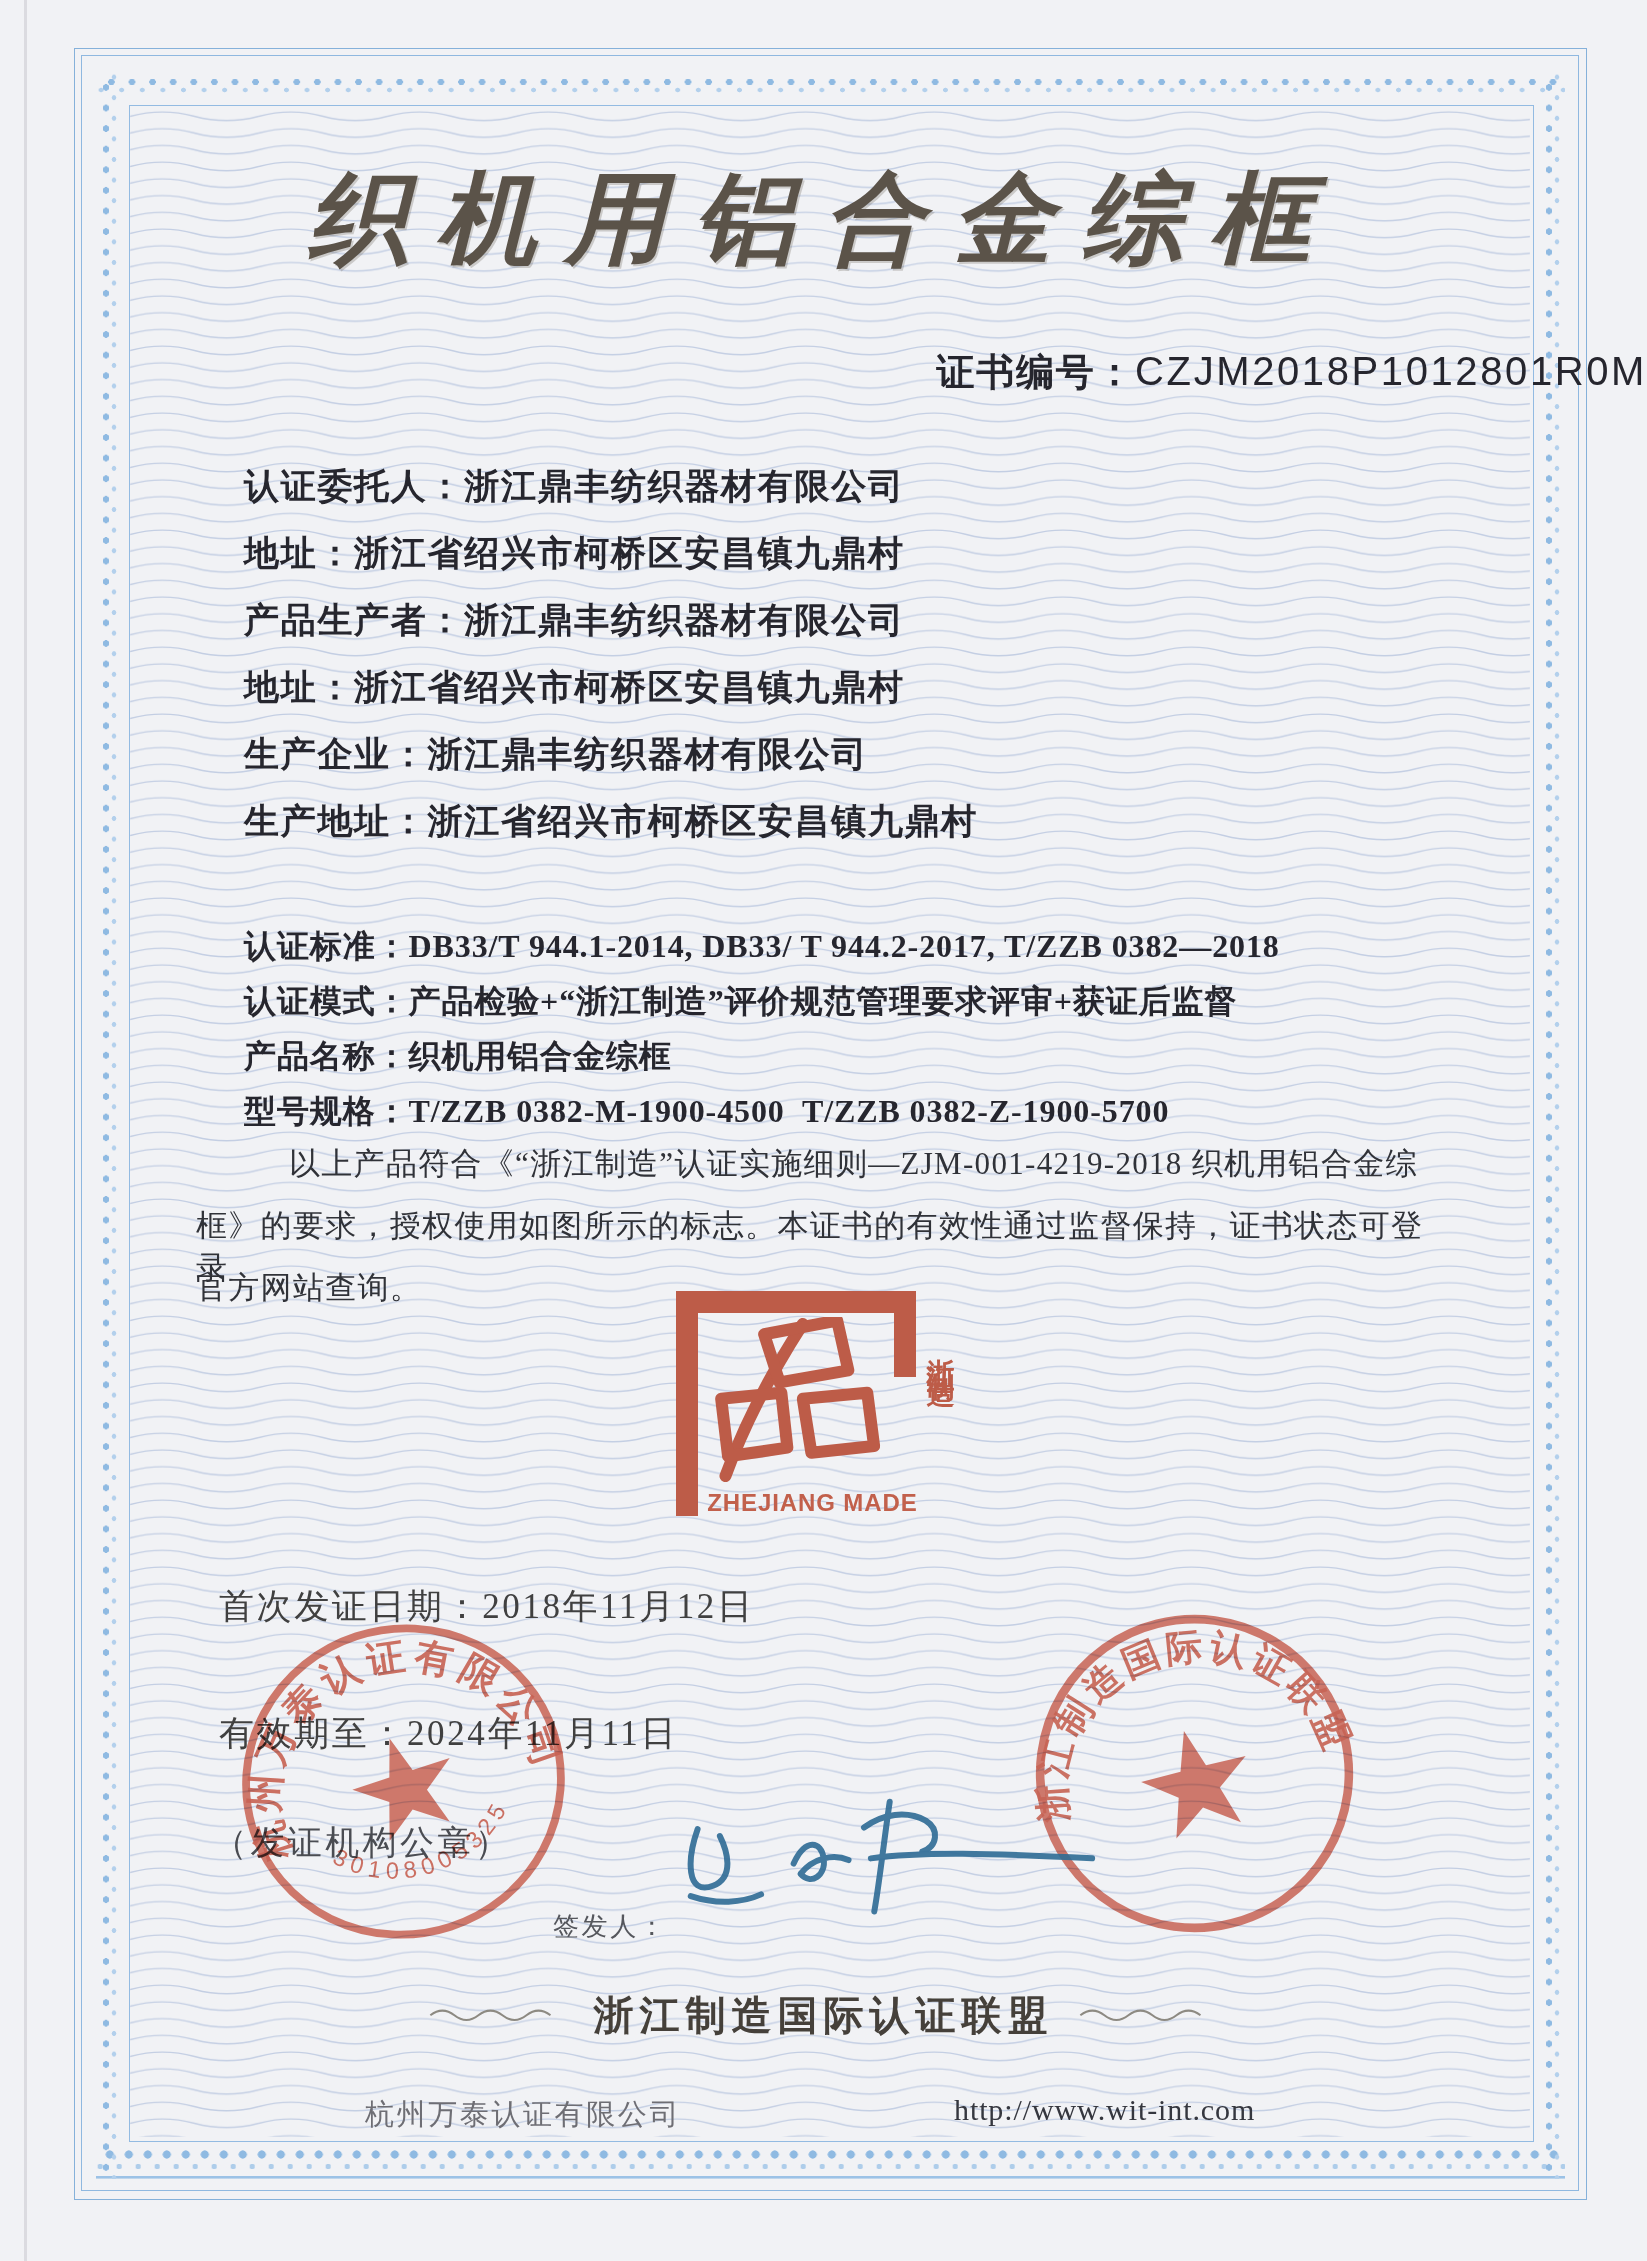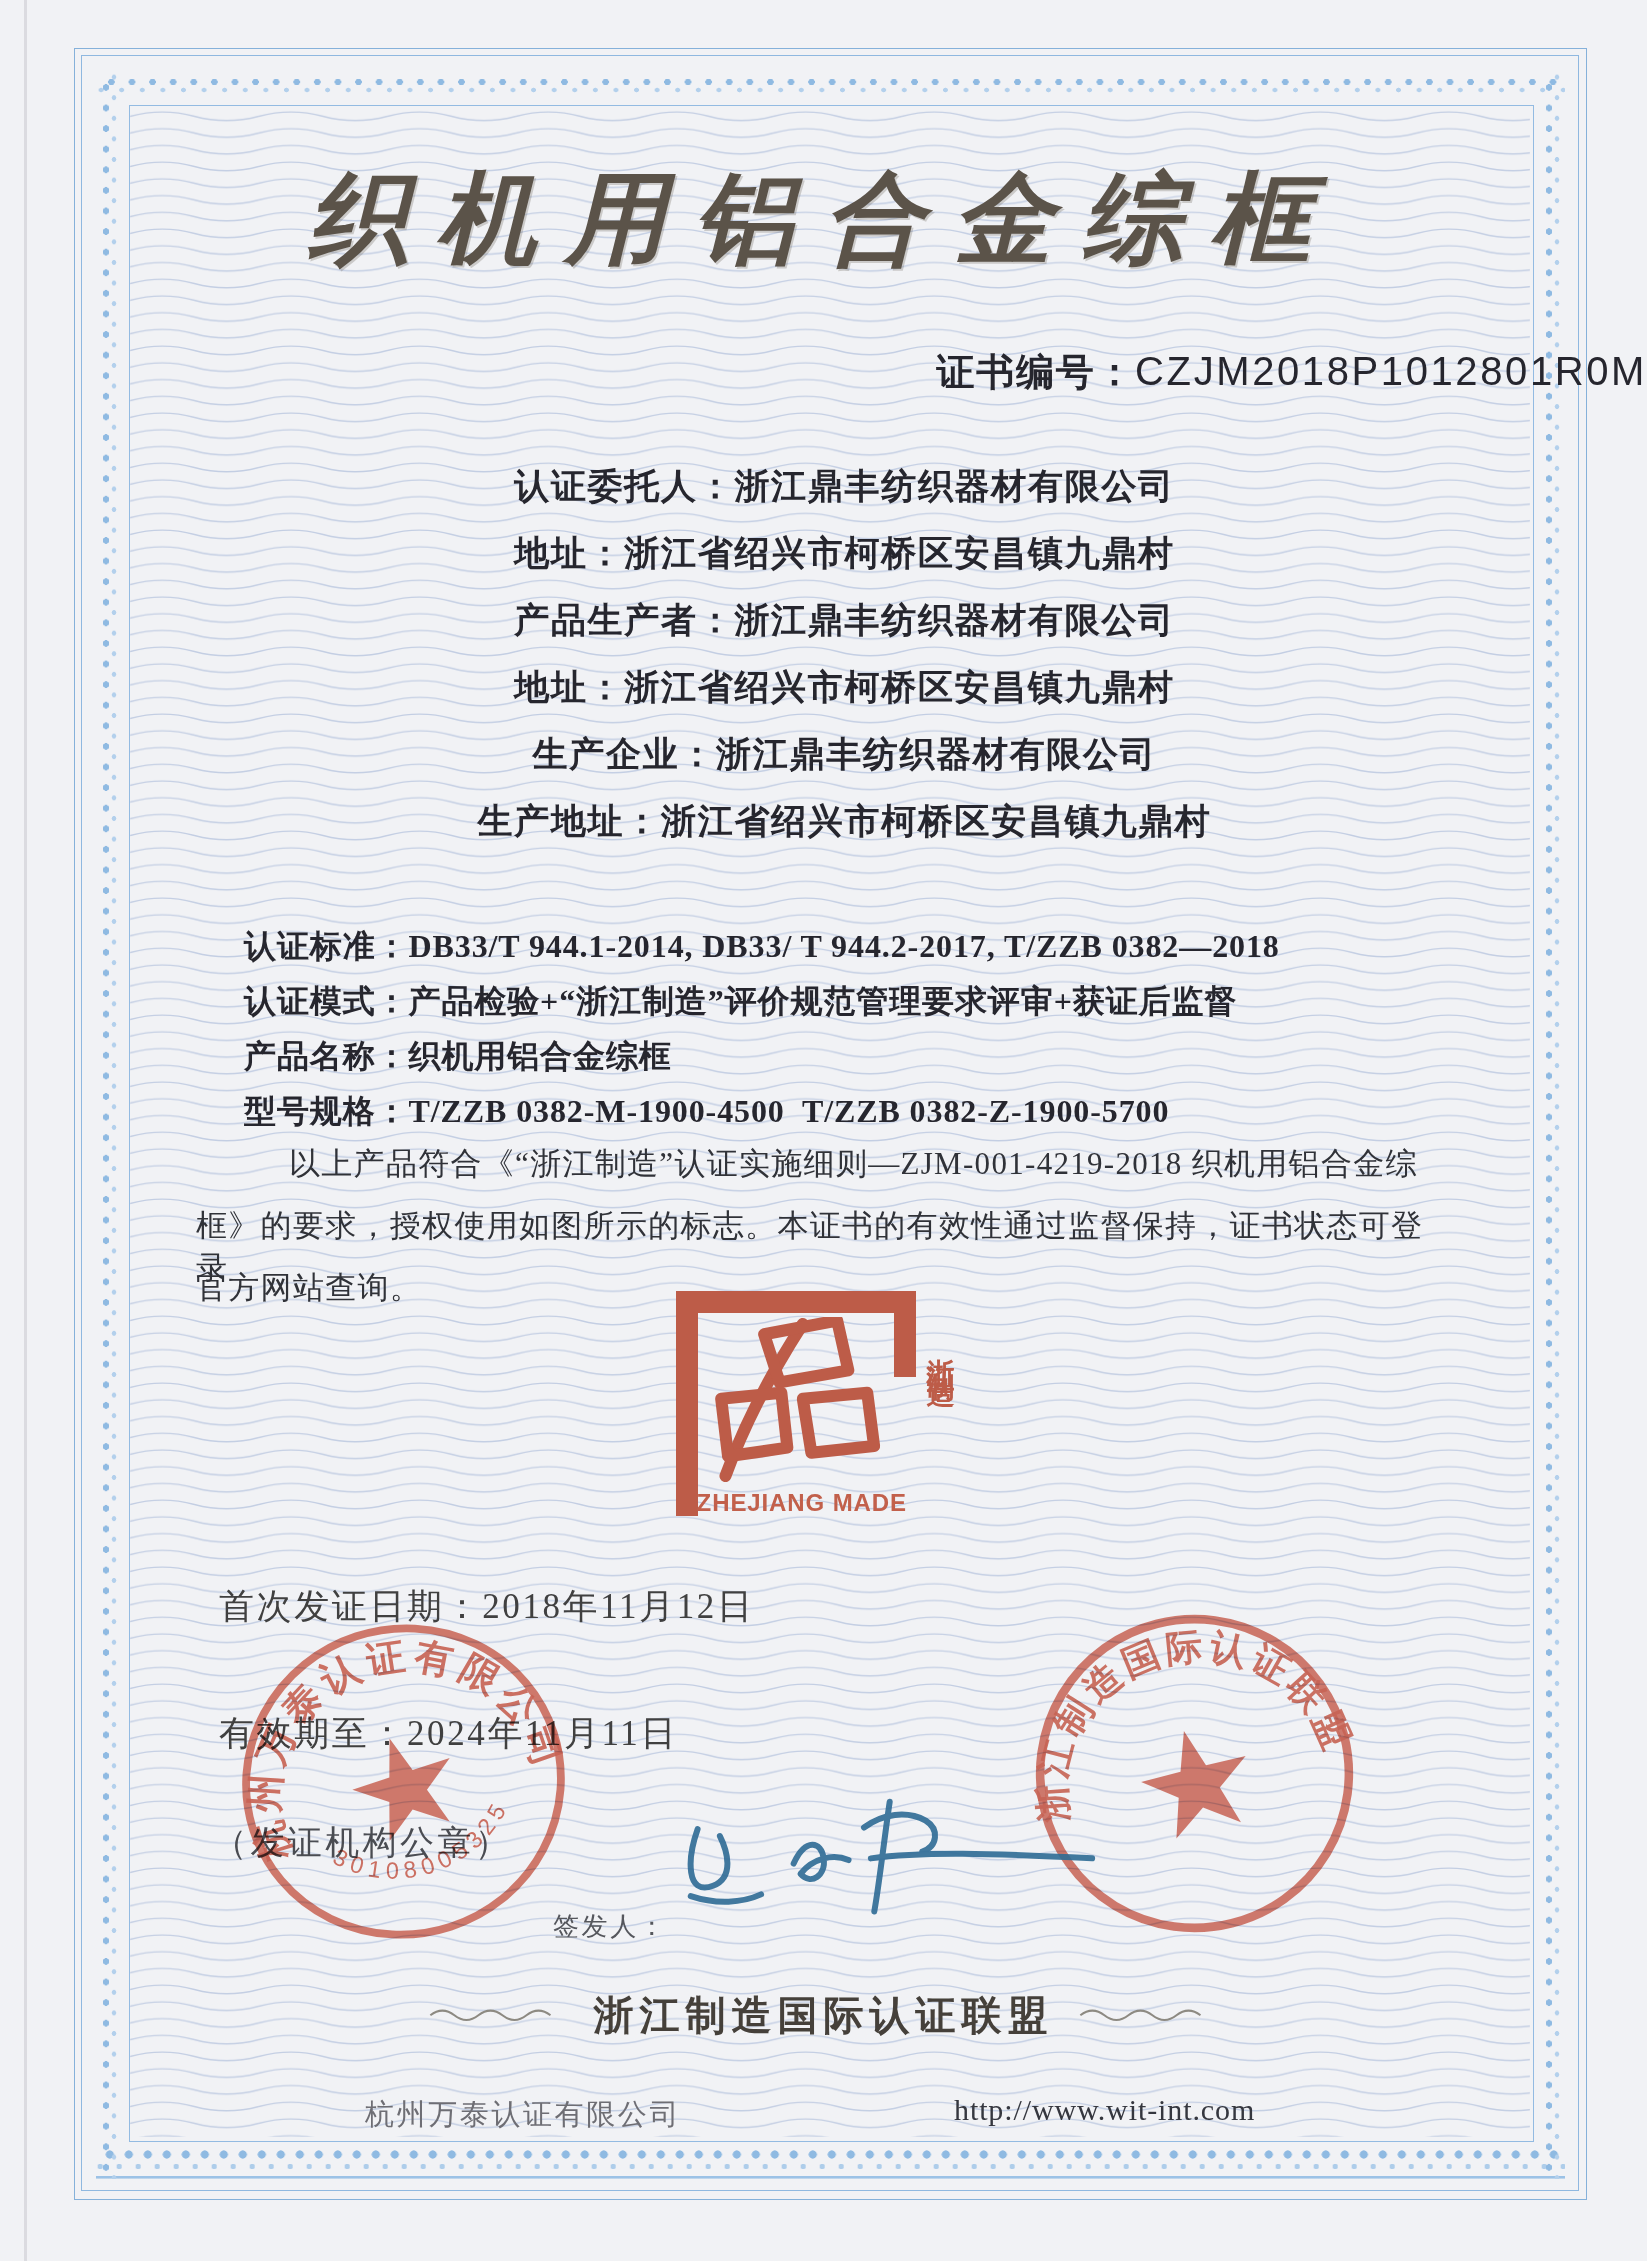--- a/index.html
+++ b/index.html
@@ -29,35 +29,35 @@
     background-size:13.7px 20.6px,13.7px 20.6px;background-position:2.6px 5.1px,11px 15.4px;background-repeat:repeat-y;}
   .band.left{left:96px;} .band.right{left:1539px;}
   .waves{position:absolute;left:130px;top:106px;z-index:0;}
 
   
   .abs{position:absolute;z-index:1;}
   .title{left:0;top:153px;width:100%;text-align:center;font-size:100px;font-weight:700;font-style:italic;
          letter-spacing:29px;color:#5b5349;text-shadow:1.7px 1.7px 0 rgba(91,83,73,.25);}
   .certno{left:0;top:347px;width:100%;text-align:right;font-size:38px;font-weight:700;letter-spacing:1.7px;}
   .certno .num{font-family:"Liberation Sans","DejaVu Sans",sans-serif;font-weight:400;font-size:40px;letter-spacing:2.6px;}
-  .fields{left:244px;top:463px;width:1201px;text-align:center;}
+  .fields{left:244px;top:463px;width:1201px;}
   .fields .row{height:67px;font-size:35px;font-weight:700;letter-spacing:1.7px;}
   .details{left:244px;top:925px;width:1244px;}
   .details .row{height:55px;font-size:32px;font-weight:700;letter-spacing:0.9px;white-space:pre-wrap;}
   .statement{left:196px;top:1143px;width:1242px;font-size:31px;letter-spacing:1.3px;color:#303238;}
   .statement .line{height:62px;}
   .statement .indent{text-indent:93px;}
 
   
   .logo{left:676px;top:1291px;width:283px;height:244px;}
   .logo .bar{position:absolute;background:#bd5c48;}
   .logo-cn{position:absolute;left:247px;top:45px;writing-mode:vertical-rl;text-orientation:upright;
            font-size:28px;line-height:34px;font-weight:700;color:#bd5c48;letter-spacing:6.9px;
            font-family:"Liberation Sans","DejaVu Sans",sans-serif;}
-  .logo-en{position:absolute;left:20.6px;top:198px;width:221px;text-align:left;font-size:24px;font-weight:700;
+  .logo-en{position:absolute;left:20.6px;top:198px;width:221px;text-align:right;font-size:24px;font-weight:700;
            color:#c2604b;letter-spacing:0.9px;font-family:"Liberation Sans","DejaVu Sans",sans-serif;}
 
   .issue{left:219px;top:1583px;}
   .issue .row{height:127px;font-size:35px;color:#404040;letter-spacing:2.6px;}
   .sealnote{left:213px;top:1820px;font-size:34px;color:#4a4c52;letter-spacing:3.4px;}
   .signer{left:553px;top:1909px;font-size:26px;color:#55575d;letter-spacing:2.6px;}
   .signature{left:665px;top:1776px;z-index:3;}
   .stamp{z-index:2;mix-blend-mode:multiply;opacity:.92;}
   .stamp.l{left:230px;top:1608px;} .stamp.r{left:1023px;top:1602px;}
 

